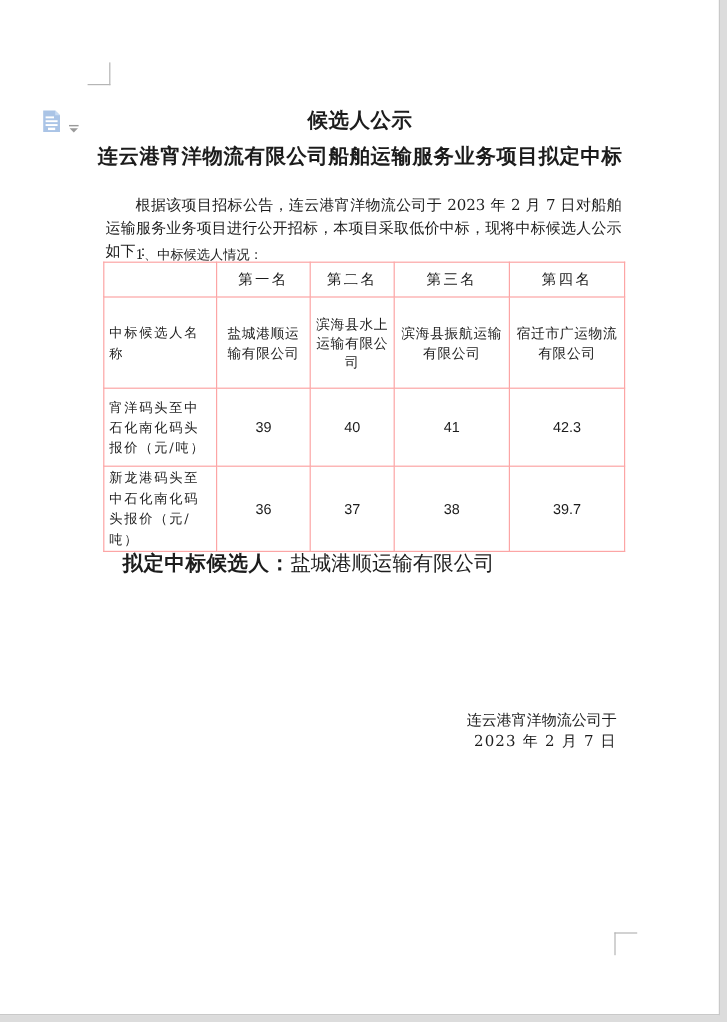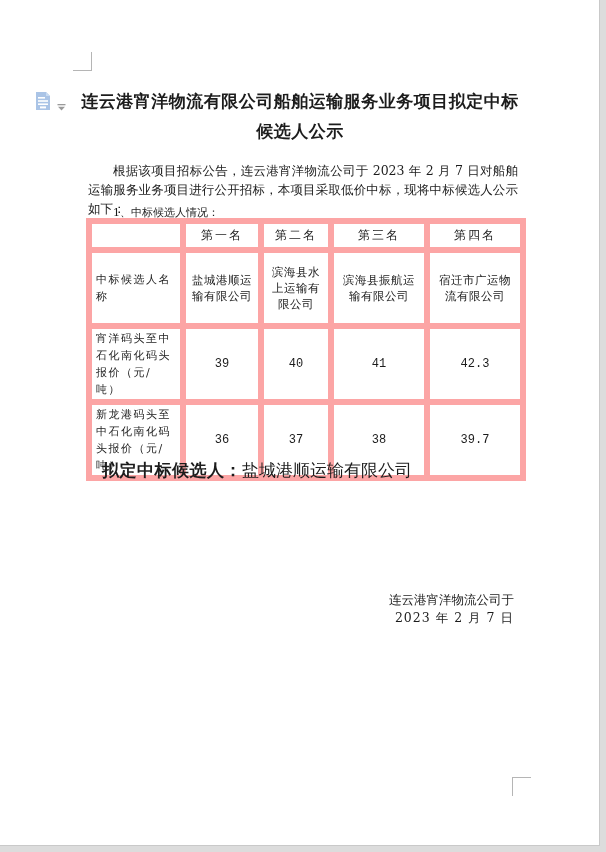--- a/index.html
+++ b/index.html
@@ -47,33 +47,33 @@
   .item1{
     position:absolute;left:88px;top:203px;width:430px;
     font-size:11px;line-height:19px;padding-left:25px;box-sizing:border-box;
   }
   
   table.candidates{
     position:absolute;left:86px;top:218px;
     border-collapse:collapse;table-layout:fixed;width:434px;
   }
   table.candidates td{
-    border:6px solid #fca5a5;
+    border:1px solid #fca5a5;
     padding:1px 4px;
     vertical-align:middle;
     overflow:hidden;
   }
   table.candidates tr:nth-child(1){height:29px;}
   table.candidates tr:nth-child(2){height:76px;}
   table.candidates tr:nth-child(3){height:65px;}
   table.candidates tr:nth-child(4){height:65px;}
   td.hdr{text-align:center;font-size:12px;letter-spacing:2px;}
   td.lbl{text-align:left;font-size:11px;line-height:17px;letter-spacing:1.5px;padding-left:8px;}
   td.com{text-align:center;font-size:11.5px;line-height:16px;letter-spacing:0.5px;}
-  td.num{text-align:center;font-size:12px;font-family:Liberation Mono, monospace;}
+  td.num{text-align:center;font-size:12px;font-family:Liberation Sans, sans-serif;}
   
   .proposed{
     position:absolute;left:88px;top:461px;width:430px;
     font-size:17px;line-height:19px;padding-left:14px;box-sizing:border-box;
   }
   .proposed b{letter-spacing:0.5px;}
   
   .p3{
     position:absolute;left:88px;top:486px;width:431px;
     font-size:12.5px;line-height:23px;text-align:justify;
@@ -111,22 +111,22 @@
     </span>
     <span class="arrow">
       <svg width="9" height="7" viewBox="0 0 9 7">
         <rect x="0.5" y="0" width="8" height="1.3" fill="#9a9a9a"></rect>
         <path d="M1 2.8 h7 l-3.5 3.6 z" fill="#9a9a9a"></path>
       </svg>
     </span>
   </div>
 
   <div class="doc-title">
+    <div>候选人公示</div>
     <div>连云港宵洋物流有限公司船舶运输服务业务项目拟定中标</div>
-    <div>候选人公示</div>
   </div>
 
   <div class="p1">根据该项目招标公告，连云港宵洋物流公司于 2023 年 2 月 7 日对船舶运输服务业务项目进行公开招标，本项目采取低价中标，现将中标候选人公示如下：</div>
 
   <div class="item1">1、中标候选人情况：</div>
 
   <table class="candidates">
     <colgroup>
       <col style="width:94px">
         <col style="width:78px">

